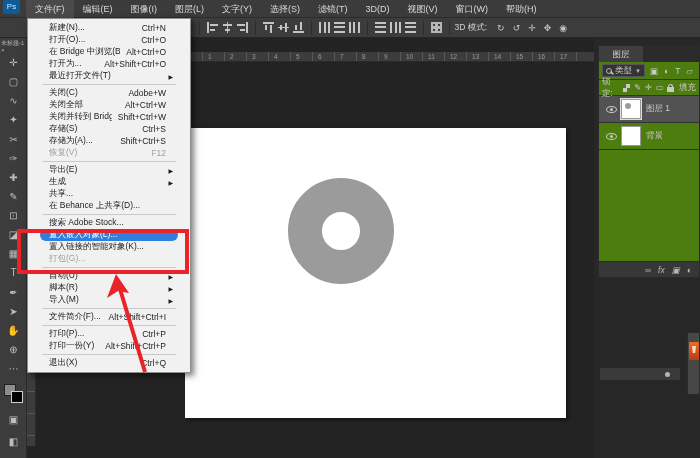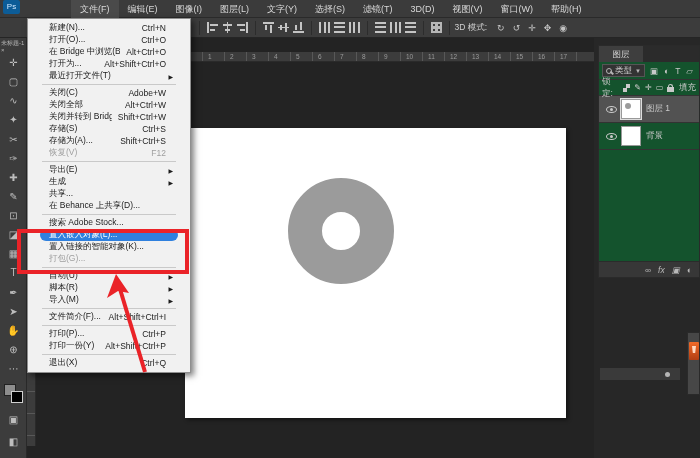--- a/index.html
+++ b/index.html
@@ -5,21 +5,21 @@
   * { margin:0; padding:0; box-sizing:border-box; }
   html,body { width:700px; height:458px; overflow:hidden; background:#232323;
               font-family:"Liberation Sans", sans-serif; position:relative; }
 
   
   #menubar { position:absolute; left:0; top:0; width:700px; height:18px;
              background:#3b3b3b; border-bottom:1px solid #2a2a2a; display:flex; align-items:flex-start; z-index:20;}
   #ps-logo { width:17px; height:14px; margin:0 6px 0 3px; background:#0c5c97; color:#cfe8ff;
              font-size:8px; line-height:14px; text-align:center; border-radius:2px;}
   .mb-item { font-size:9px; color:#d8d8d8; padding:0 9px; height:18px; line-height:18px; white-space:nowrap;}
-  .mb-item.active { background:#4a4a4a;margin-left:45px; }
+  .mb-item.active { background:#4a4a4a; }
 
   
   #optionsbar { position:absolute; left:0; top:18px; width:700px; height:20px;
                 background:#3c3c3c; border-bottom:1px solid #252525; display:flex; align-items:center; z-index:5;}
   #opt-left-pad { width:162px; }
   .opt-text { font-size:8.5px; color:#cfcfcf; white-space:nowrap; margin-right:6px;}
   .opt-sep { width:1px; height:14px; background:#2c2c2c; margin:0 5px; }
   .ico { display:inline-block; width:11px; height:11px; margin:0 2px; position:relative; }
   .al-l { border-left:2px solid #c4c4c4;
           background:linear-gradient(#c4c4c4,#c4c4c4) 1px 2px/8px 2px no-repeat,
@@ -57,21 +57,21 @@
   #ruler-v { position:absolute; left:27px; top:62px; width:9px; height:384px; background:#3c3c3c;
              border-right:1px solid #2a2a2a; z-index:4;
              background-image:repeating-linear-gradient(transparent 0 21px,#585858 21px 22px);}
   #canvas { position:absolute; left:185px; top:128px; width:381px; height:290px; background:#ffffff;
             box-shadow:2px 2px 4px rgba(0,0,0,.45); z-index:3;}
   #ring { position:absolute; left:103px; top:50px; width:106px; height:106px;
           border:34px solid #9b9b9b; border-radius:50%;}
 
   
   #dock { position:absolute; left:594px; top:38px; width:106px; height:420px; background:#272727; z-index:6;}
-  #layers-panel { position:absolute; left:4px; top:7px; width:102px; height:233px; background:#14532d;
+  #layers-panel { position:absolute; left:4px; top:7px; width:102px; height:233px; background:#4d7c0f;
                   border:1px solid #2a2a2a; overflow:hidden;}
   #lp-tabbar { height:16px; background:#2b2b2b; display:flex;}
   #lp-tab { width:44px; background:#3e3e3e; color:#d6d6d6; font-size:8.5px; text-align:center; line-height:16px;}
   .lp-row { display:flex; align-items:center; border-bottom:1px solid #333; padding:0 3px; color:#c9c9c9; font-size:8.5px;}
   #lp-filter { height:18px; }
   #filter-box { display:flex; align-items:center; background:#333; border:1px solid #555; height:13px;
                 padding:0 3px; margin-right:2px;}
   .mag { width:6px; height:6px; border:1.5px solid #b5b5b5; border-radius:50%; position:relative; display:inline-block; margin-right:3px;}
   .mag::after { content:''; position:absolute; width:4px; height:1.5px; background:#b5b5b5;
                 transform:rotate(45deg); right:-3px; bottom:-1px;}

